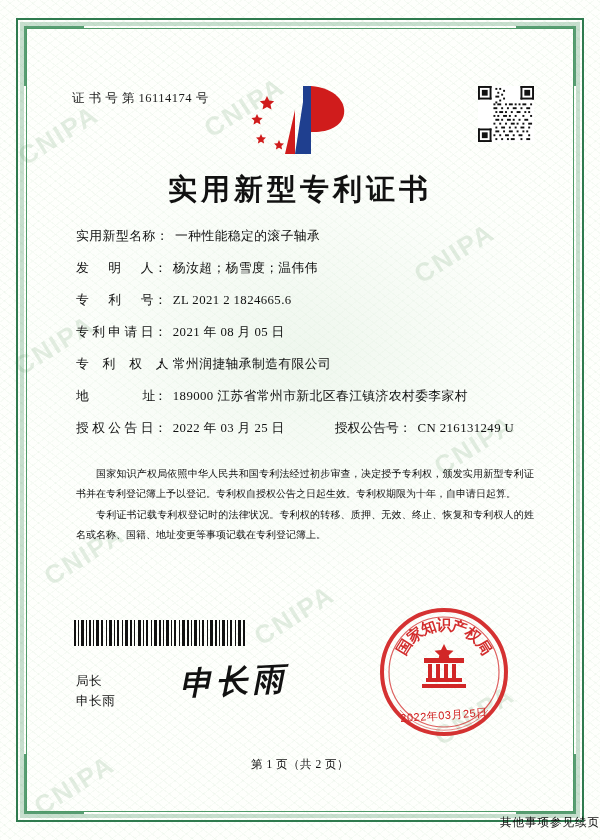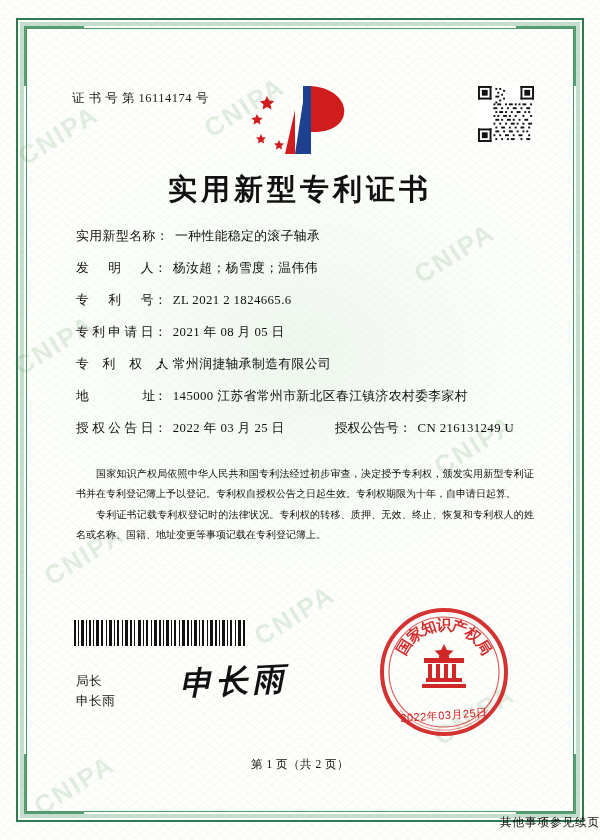--- a/index.html
+++ b/index.html
@@ -435,21 +435,21 @@
 
       <div class="field-row">
         <span class="field-label spread">专　利　权　人</span>
         <span>：</span>
         <span class="field-value">常州润捷轴承制造有限公司</span>
       </div>
 
       <div class="field-row">
         <span class="field-label spread">地　　　　址</span>
         <span>：</span>
-        <span class="field-value">145000 江苏省常州市新北区春江镇济农村委李家村</span>
+        <span class="field-value">189000 江苏省常州市新北区春江镇济农村委李家村</span>
       </div>
 
       <div class="field-row">
         <span class="field-label spread">授权公告日</span>
         <span>：</span>
         <span class="field-value">2022 年 03 月 25 日</span>
         <span class="second-label">授权公告号：</span>
         <span class="field-value">CN 216131249 U</span>
       </div>
 

